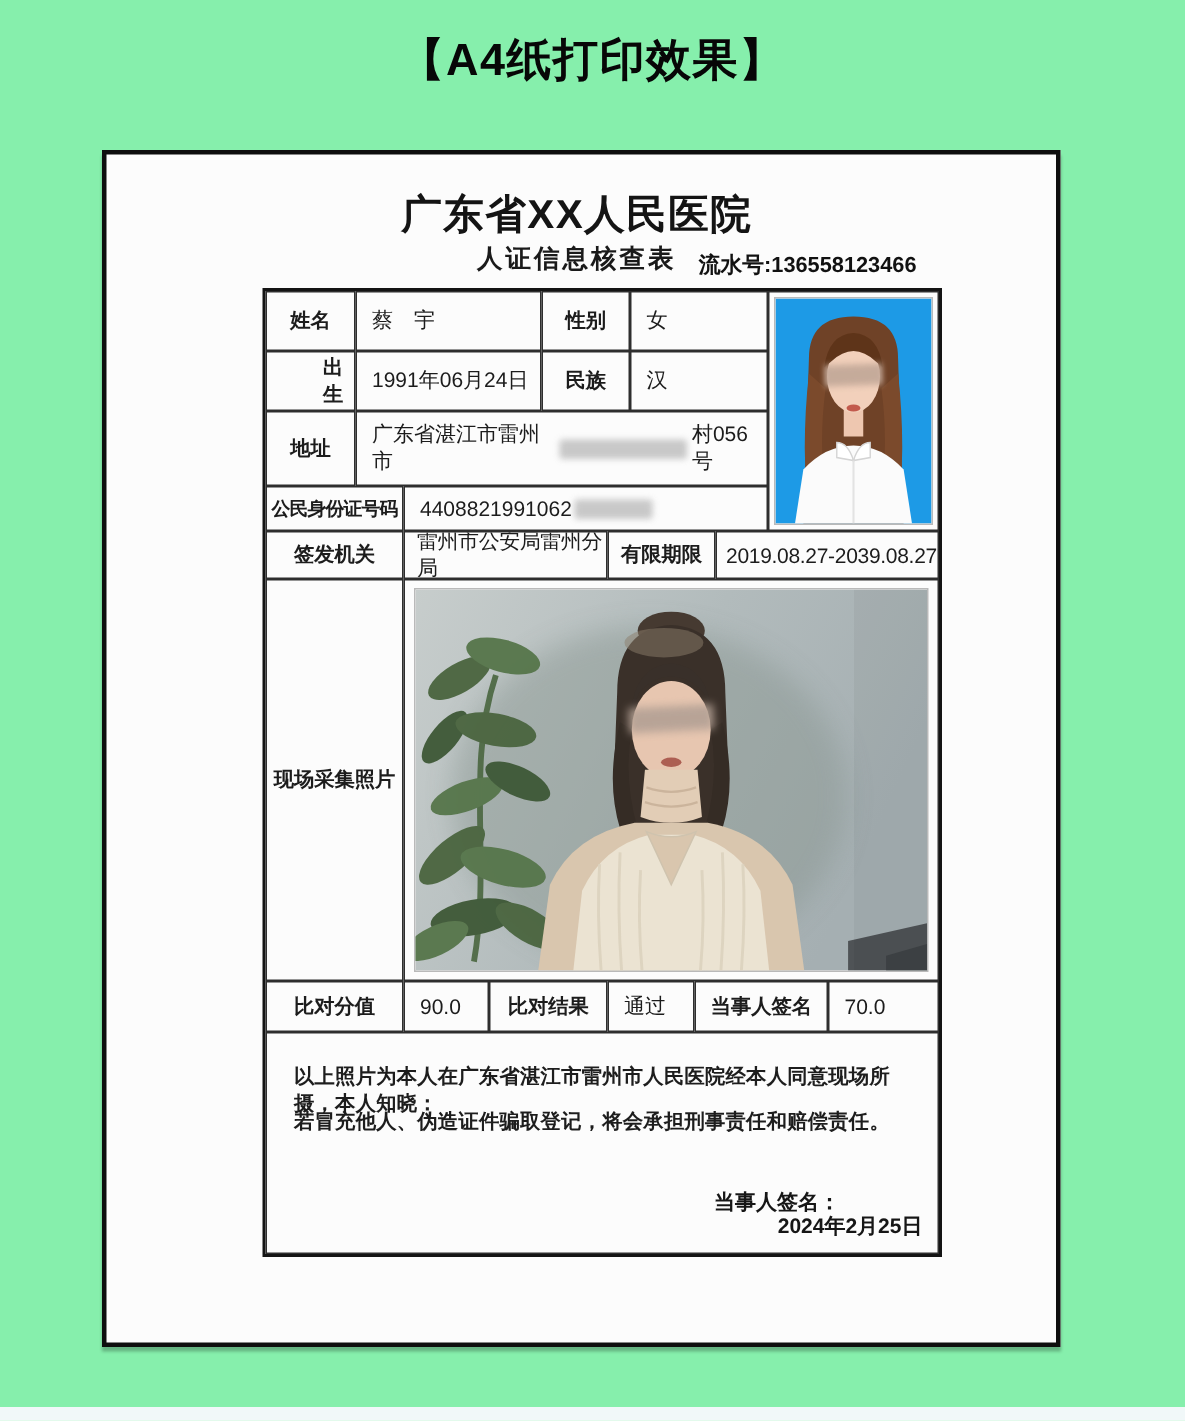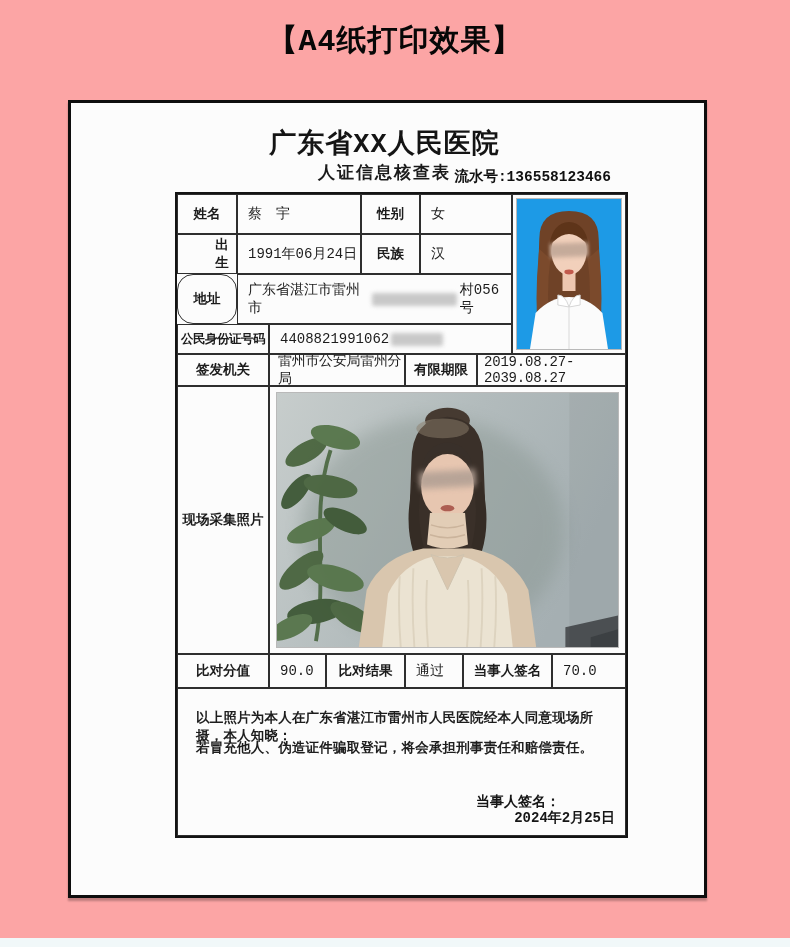--- a/index.html
+++ b/index.html
@@ -1,17 +1,17 @@
 <!DOCTYPE html>
 <html><head>
 <meta charset="utf-8">
 <style>
   html,body{margin:0;padding:0;background:#ffffff;}
-  .stage{position:relative;width:790px;height:947px;background:#fca5a5;overflow:hidden;
-         font-family:Liberation Mono, monospace;color:#1b1b1b;}
+  .stage{position:relative;width:790px;height:947px;background:#86efac;overflow:hidden;
+         font-family:Liberation Sans, sans-serif;color:#1b1b1b;}
   .banner{position:absolute;top:20px;left:0;width:100%;text-align:center;
           font-size:30px;font-weight:700;letter-spacing:1px;color:#070707;}
   .paper{position:absolute;left:68px;top:100px;width:639px;height:798px;box-sizing:border-box;
          background:#fcfcfc;border:3px solid #0e0e0e;box-shadow:0 3px 2px rgba(0,0,0,.25);}
   .hosp{position:absolute;left:87px;top:22px;width:453px;text-align:center;
         font-size:27px;font-weight:700;letter-spacing:1px;color:#141414;}
   .formtitle{position:absolute;left:87px;top:58px;width:453px;text-align:center;
         font-size:17px;font-weight:700;letter-spacing:2px;color:#1a1a1a;}
   .serial{position:absolute;left:87px;top:64px;width:453px;text-align:right;
         font-size:14.5px;font-weight:700;color:#111;}
@@ -27,21 +27,21 @@
   
   .gc-name-l{grid-row:1;grid-column:1/2;}
   .gc-name-v{grid-row:1;grid-column:2/5;white-space:pre;}
   .gc-gender-l{grid-row:1;grid-column:5/7;}
   .gc-gender-v{grid-row:1;grid-column:7/10;}
   .gc-idphoto{grid-row:1/5;grid-column:10/12;padding:3px;display:block;}
   .gc-birth-l{grid-row:2;grid-column:1/2;padding-left:31px;}
   .gc-birth-v{grid-row:2;grid-column:2/5;}
   .gc-ethnic-l{grid-row:2;grid-column:5/7;}
   .gc-ethnic-v{grid-row:2;grid-column:7/10;}
-  .gc-addr-l{grid-row:3;grid-column:1/2;border-radius:16px;}
+  .gc-addr-l{grid-row:3;grid-column:1/2;}
   .gc-addr-v{grid-row:3;grid-column:2/10;flex-wrap:nowrap;}
   .gc-id-l{grid-row:4;grid-column:1/3;}
   .gc-id-v{grid-row:4;grid-column:3/10;}
   .gc-issuer-l{grid-row:5;grid-column:1/3;}
   .gc-issuer-v{grid-row:5;grid-column:3/6;padding-left:8px;letter-spacing:-0.3px;}
   .gc-valid-l{grid-row:5;grid-column:6/9;}
   .gc-valid-v{grid-row:5;grid-column:9/12;padding-left:6px;letter-spacing:-0.2px;}
   .gc-photo-l{grid-row:6;grid-column:1/3;}
   .gc-photo{grid-row:6;grid-column:3/12;padding:5px 6px;display:block;}
   .gc-score-l{grid-row:7;grid-column:1/3;}

